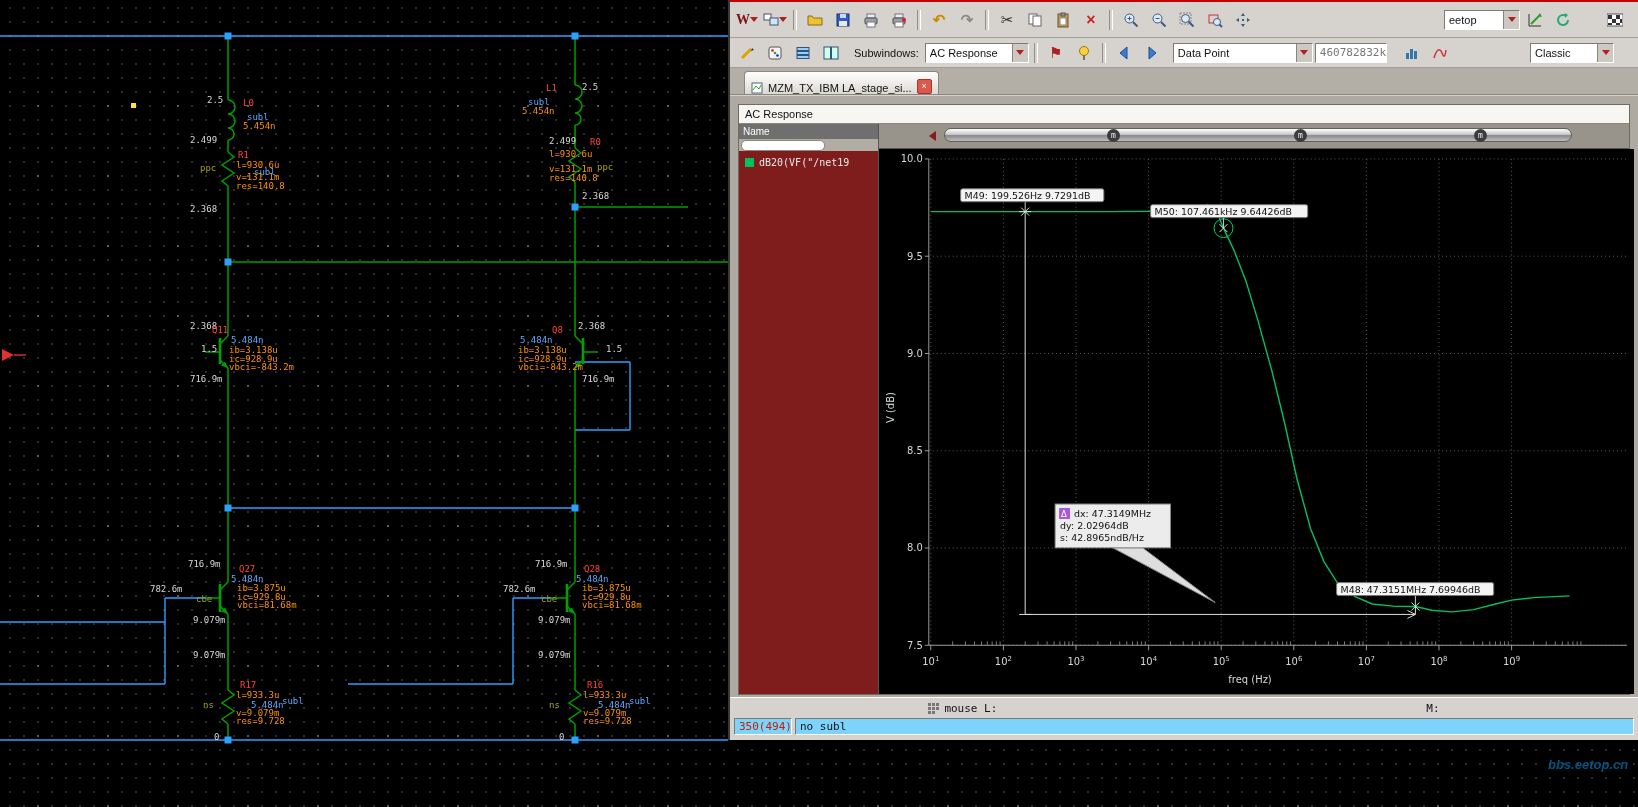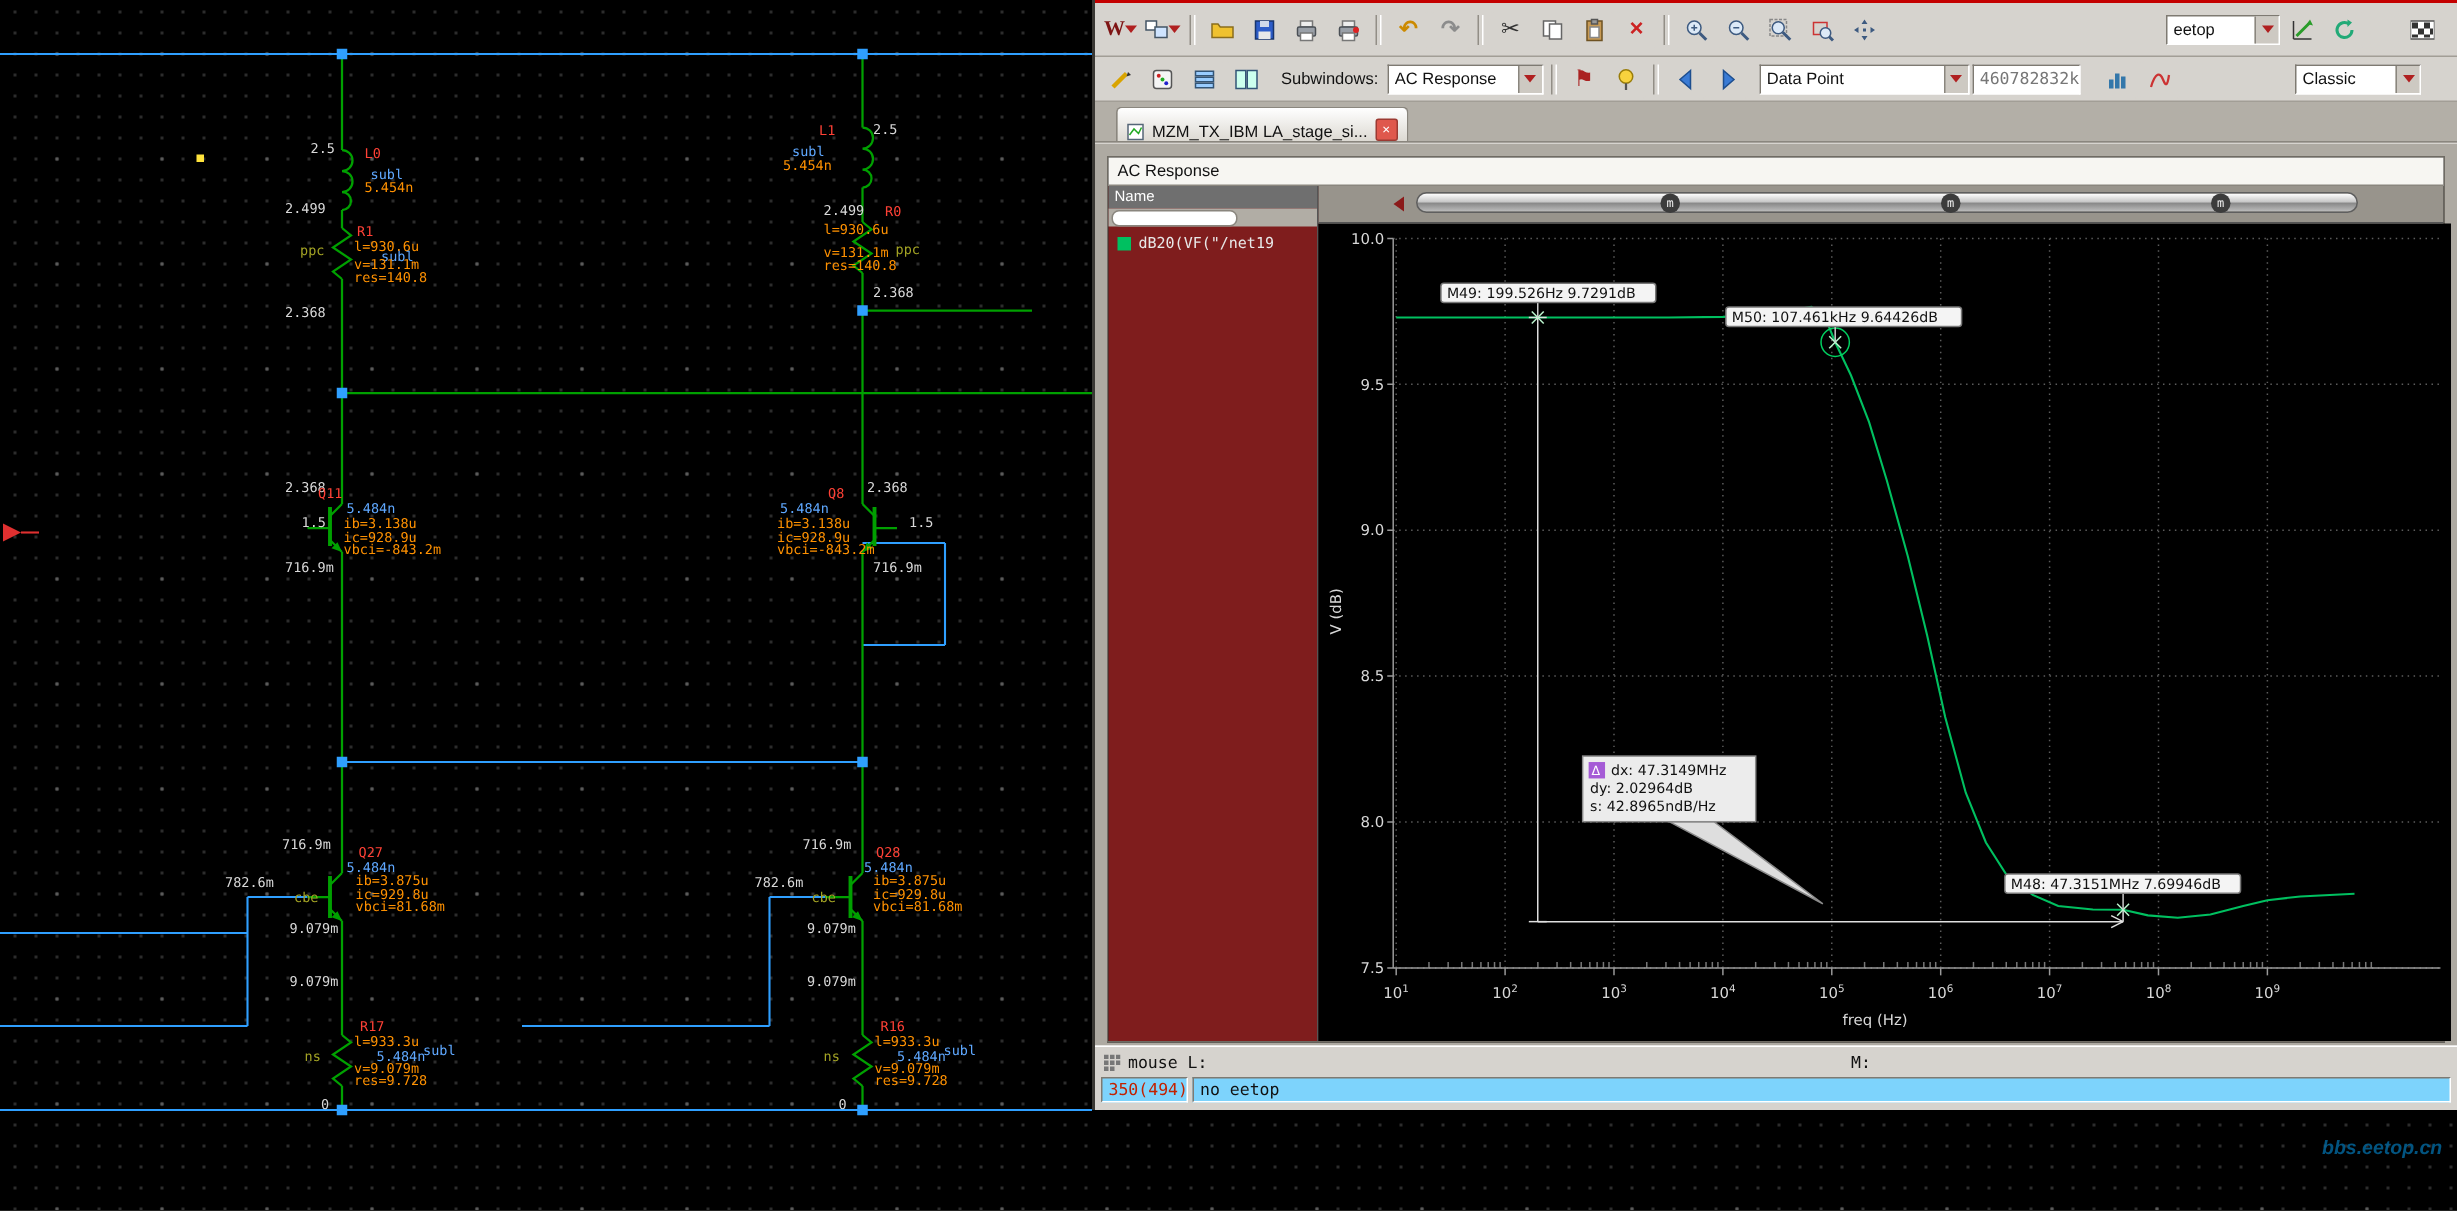--- a/index.html
+++ b/index.html
@@ -82,21 +82,21 @@
              border:1px solid #5f5f5f;box-sizing:border-box;
              background:linear-gradient(180deg,#ffffff,#c9c9c9 45%,#8a8a8a 55%,#bdbdbd);}
   .stripm{position:absolute;top:5px;width:13px;height:13px;border-radius:50%;background:#3c3c3c;
           color:#eee;font-size:8px;line-height:13px;text-align:center;
           font-family:"DejaVu Sans Mono",monospace;}
   #plot{background:#000;display:block;font-family:"DejaVu Sans",sans-serif;}
   
   #statusbar{position:absolute;left:0;right:0;bottom:0;height:43px;background:#d6d3ce;
              border-top:1px solid #fff;box-sizing:border-box;}
   #srow1{height:20px;display:flex;align-items:center;padding:0 6px;gap:5px;
-         font-family:"DejaVu Sans Mono",monospace;font-size:11px;color:#111;}
+         font-family:"DejaVu Sans Mono",monospace;font-size:11px;color:#111;justify-content:center;}
   #srow2{display:flex;gap:3px;padding:0 4px;}
   .sfield{height:17px;border:1px solid;border-color:#7e7a72 #fff #fff #7e7a72;
           box-sizing:border-box;font-family:"DejaVu Sans Mono",monospace;font-size:11px;
           line-height:15px;padding:0 4px;background:#7dd3fc;}
   #counter{width:58px;color:#c22200;flex:0 0 auto;}
   #message{flex:1;color:#111;}
   #mlabel{margin-left:424px;}
   #watermark{position:absolute;left:1548px;top:757px;color:#0369a1;opacity:.8;
              font-size:13px;font-weight:bold;font-style:italic;}
 </style>
@@ -689,19 +689,19 @@
             <rect x="4" y="4" width="3" height="3" fill="#777"></rect>
             <rect x="8" y="4" width="3" height="3" fill="#777"></rect>
             <rect x="0" y="8" width="3" height="3" fill="#777"></rect>
             <rect x="4" y="8" width="3" height="3" fill="#777"></rect>
           </svg>
         <span>mouse L:</span>
         <span id="mlabel">M:</span>
       </div>
       <div id="srow2">
         <div class="sfield" id="counter">350(494)</div>
-        <div class="sfield" id="message">no eetop</div>
+        <div class="sfield" id="message">no subl</div>
       </div>
     </div>
   </div>
 
   <div id="watermark">bbs.eetop.cn</div>
 </div>
 
 </body></html>

